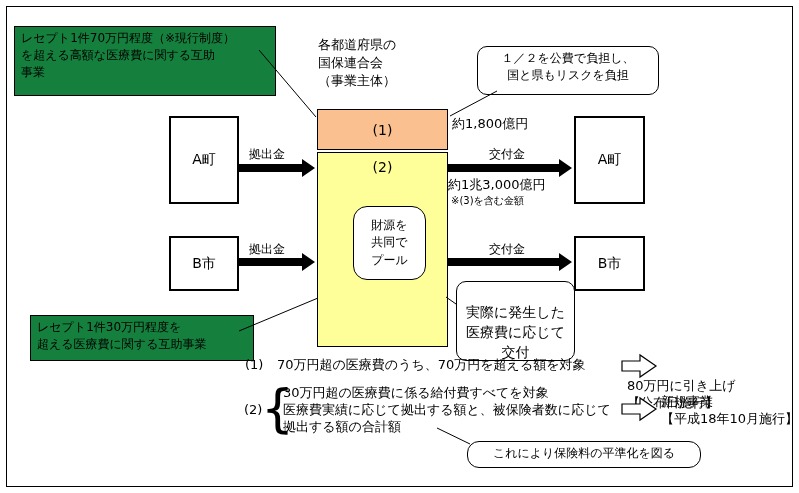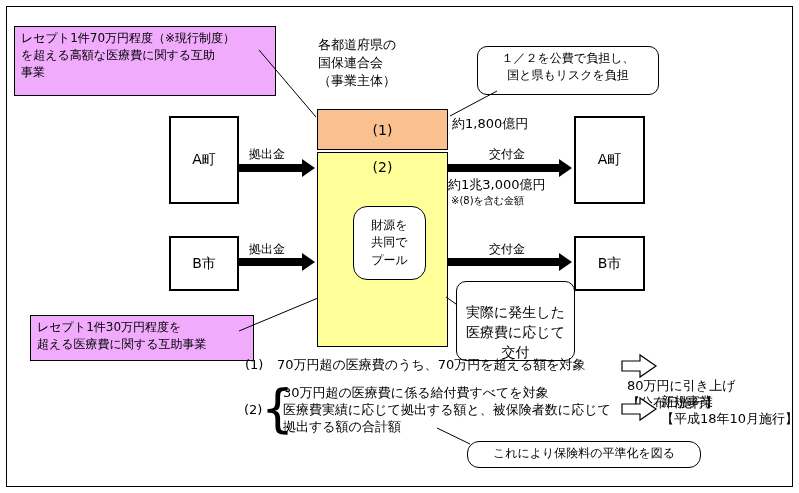--- a/index.html
+++ b/index.html
@@ -15,21 +15,21 @@
     font-size:12px;color:#000;
   }
   .abs{position:absolute;}
   .frame{
     position:absolute;inset:6px;
     border:1px solid #000;
   }
   .pre{white-space:pre-line;line-height:1.4;}
   .rect-callout{
     position:absolute;
-    border:1px solid #000;background:#f0abfc;
+    border:1px solid #000;background:#15803d;
     padding:3px 6px;
     white-space:pre-line;line-height:1.42;
   }
   .round-callout{
     position:absolute;
     border:1px solid #000;background:#fff;
     border-radius:10px;
     text-align:center;
     white-space:pre-line;line-height:1.42;
   }
@@ -75,21 +75,21 @@
   <div class="stage-box" style="left: 317px; top: 152px; width: 129px; height: 193px; text-align: center; background-color: rgb(255, 255, 153);">
     <div style="padding-top:6px;font-size:14px;">(2)</div>
   </div>
 
   <div class="round-callout" style="left:353px;top:206px;width:71px;height:72px;font-size:12px;display:flex;align-items:center;justify-content:center;border-radius:14px;">財源を
 共同で
 プール</div>
 
   <div class="abs" style="left:452px;top:115px;font-size:13px;">約1,800億円</div>
   <div class="abs" style="left:448px;top:176px;font-size:13px;">約1兆3,000億円</div>
-  <div class="abs" style="left:451px;top:194px;font-size:10px;">※(8)を含む金額</div>
+  <div class="abs" style="left:451px;top:194px;font-size:10px;">※(3)を含む金額</div>
 
   <div class="node-box" style="left:169px;top:116px;width:66px;height:84px;">A町</div>
   <div class="node-box" style="left:169px;top:236px;width:66px;height:51px;">B市</div>
   <div class="node-box" style="left:574px;top:116px;width:67px;height:84px;">A町</div>
   <div class="node-box" style="left:574px;top:236px;width:67px;height:51px;">B市</div>
 
   <div class="small-label" style="left:249px;top:146px;">拠出金</div>
   <div class="small-label" style="left:249px;top:241px;">拠出金</div>
   <div class="small-label" style="left:489px;top:146px;">交付金</div>
   <div class="small-label" style="left:489px;top:241px;">交付金</div>

